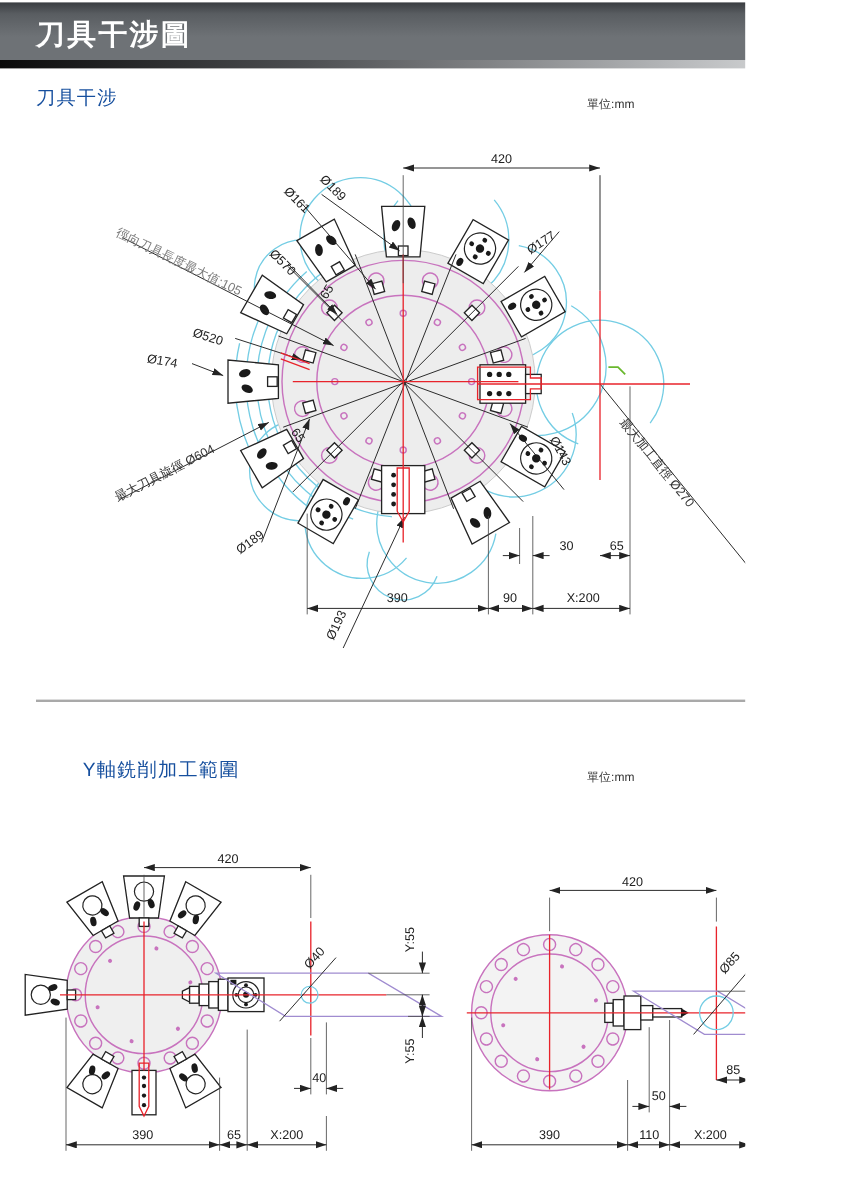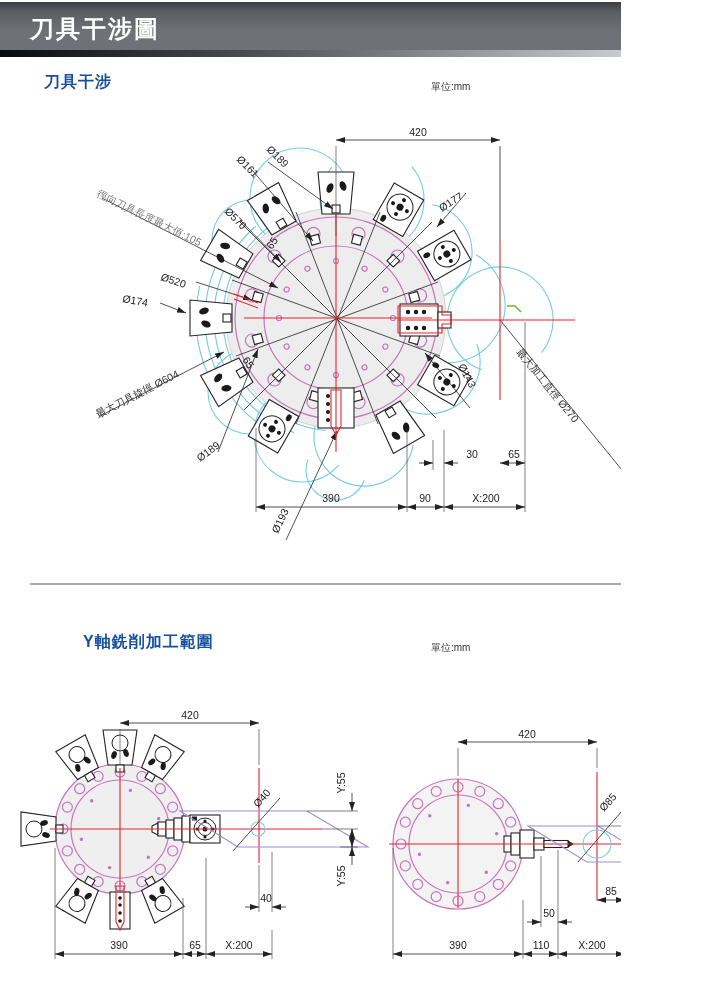--- a/index.html
+++ b/index.html
@@ -4,22 +4,22 @@
 <style>
   html,body{margin:0;padding:0;background:#fff;}
   #page{position:relative;width:621px;height:991px;background:#fff;overflow:hidden;
         font-family:"Liberation Sans",sans-serif;}
   .banner{position:absolute;left:0;top:2px;width:720px;height:48px;
           background:linear-gradient(180deg,#3a3d41 0%,#595d61 20%,#6e7276 60%,#6e7276 100%);}
   .banner-bevel{position:absolute;left:0;top:50px;width:720px;height:7px;
           background:linear-gradient(90deg,#0a0a0a 0%,#4c4e51 35%,#babcbe 80%,#e7e8e9 100%);}
   .banner-title{position:absolute;left:30px;top:13px;color:#fff;font-size:24px;
           font-weight:bold;letter-spacing:2px;}
-  .sec-title{position:absolute;left:44px;color:#164f9e;font-size:16px;font-weight:bold;letter-spacing:1px;}
-  .unit{position:absolute;right:70px;width:120px;text-align:left;color:#333;font-size:10px;}
+  .sec-title{position:absolute;left:30px;color:#164f9e;font-size:16px;font-weight:normal;letter-spacing:1px;}
+  .unit{position:absolute;right:52px;width:120px;text-align:center;color:#333;font-size:10px;}
   .divider{position:absolute;left:30px;top:583px;width:660px;height:2px;background:#a9a9a9;}
   svg{position:absolute;left:0;}
   svg text{font-family:"Liberation Sans",sans-serif;}
   .k{stroke:#232323;fill:none;stroke-width:1;}
   .kt{stroke:#232323;fill:none;stroke-width:.8;}
   .ext{stroke:#4a4a4a;fill:none;stroke-width:.7;}
   .red{stroke:#e8232b;fill:none;stroke-width:1.1;}
   .mag{stroke:#c873be;fill:none;stroke-width:1.2;}
   .magf{fill:#c873be;}
   .cyn{stroke:#74cde4;fill:none;stroke-width:1.1;}

